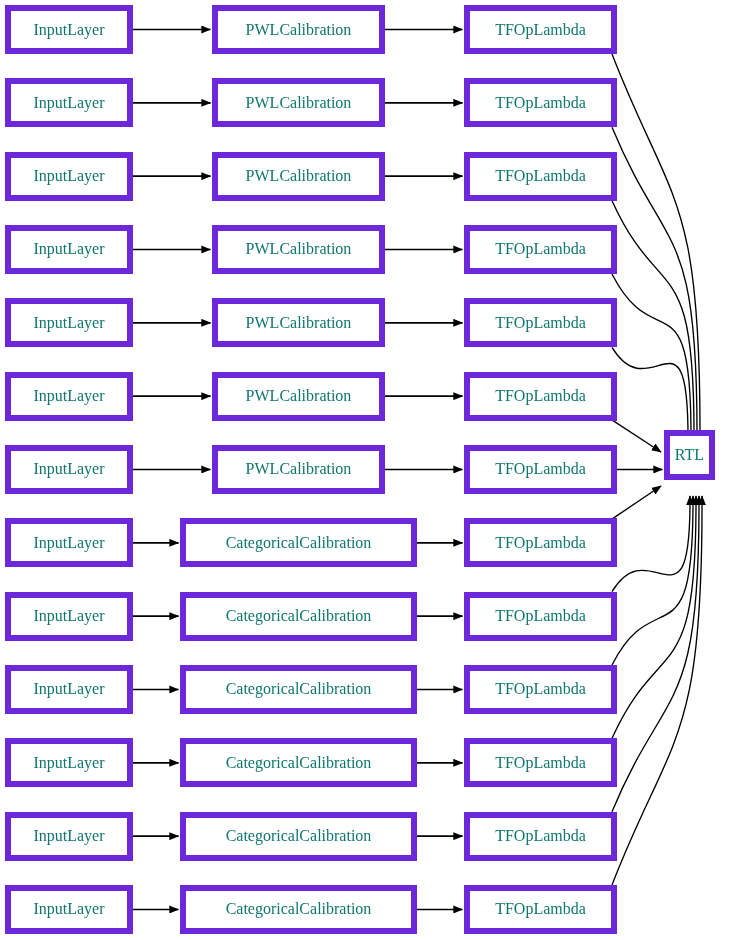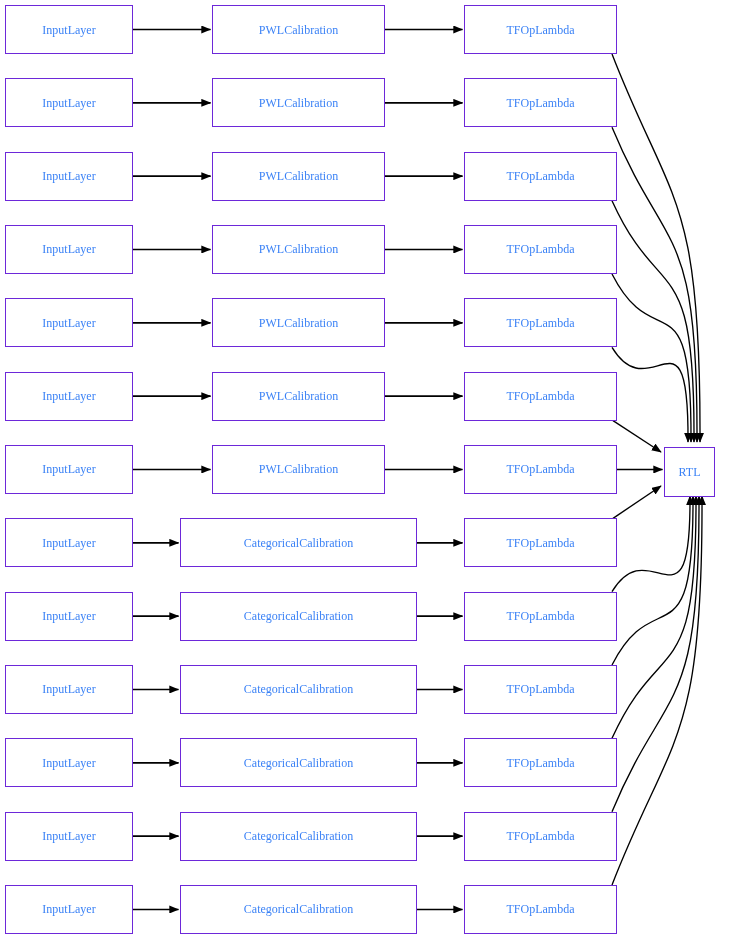--- a/index.html
+++ b/index.html
@@ -22,27 +22,27 @@
     position: absolute;
     left: 0;
     top: 0;
     width: 741px;
     height: 940px;
     pointer-events: none;
   }
   .node {
     position: absolute;
     box-sizing: border-box;
-    border: 1px solid #6d28d9;
+    border: 6px solid #6d28d9;
     background: #ffffff;
     display: flex;
     align-items: center;
     justify-content: center;
-    font-size: 12px;
-    color: #3b82f6;
+    font-size: 16px;
+    color: #0f766e;
     line-height: 1;
     white-space: nowrap;
     letter-spacing: 0px;
   }
   .node-label {
     display: block;
     padding: 0 2px;
   }
 </style>
 </head>
@@ -214,17 +214,17 @@
         <span class="node-label">InputLayer</span>
       </div>
       <div class="node" style="left: 180px; top: 884.996px; width: 237px; height: 49px;">
         <span class="node-label">CategoricalCalibration</span>
       </div>
       <div class="node" style="left: 464px; top: 884.996px; width: 153px; height: 49px;">
         <span class="node-label">TFOpLambda</span>
       </div>
     </div>
 
-  <div class="node" id="sink-node" style="left:664px; top:447px; width:51px; height:50px;">
+  <div class="node" id="sink-node" style="left:664px; top:430px; width:51px; height:50px;">
     <span class="node-label">RTL</span>
   </div>
 
 </div>
 
 </body></html>

